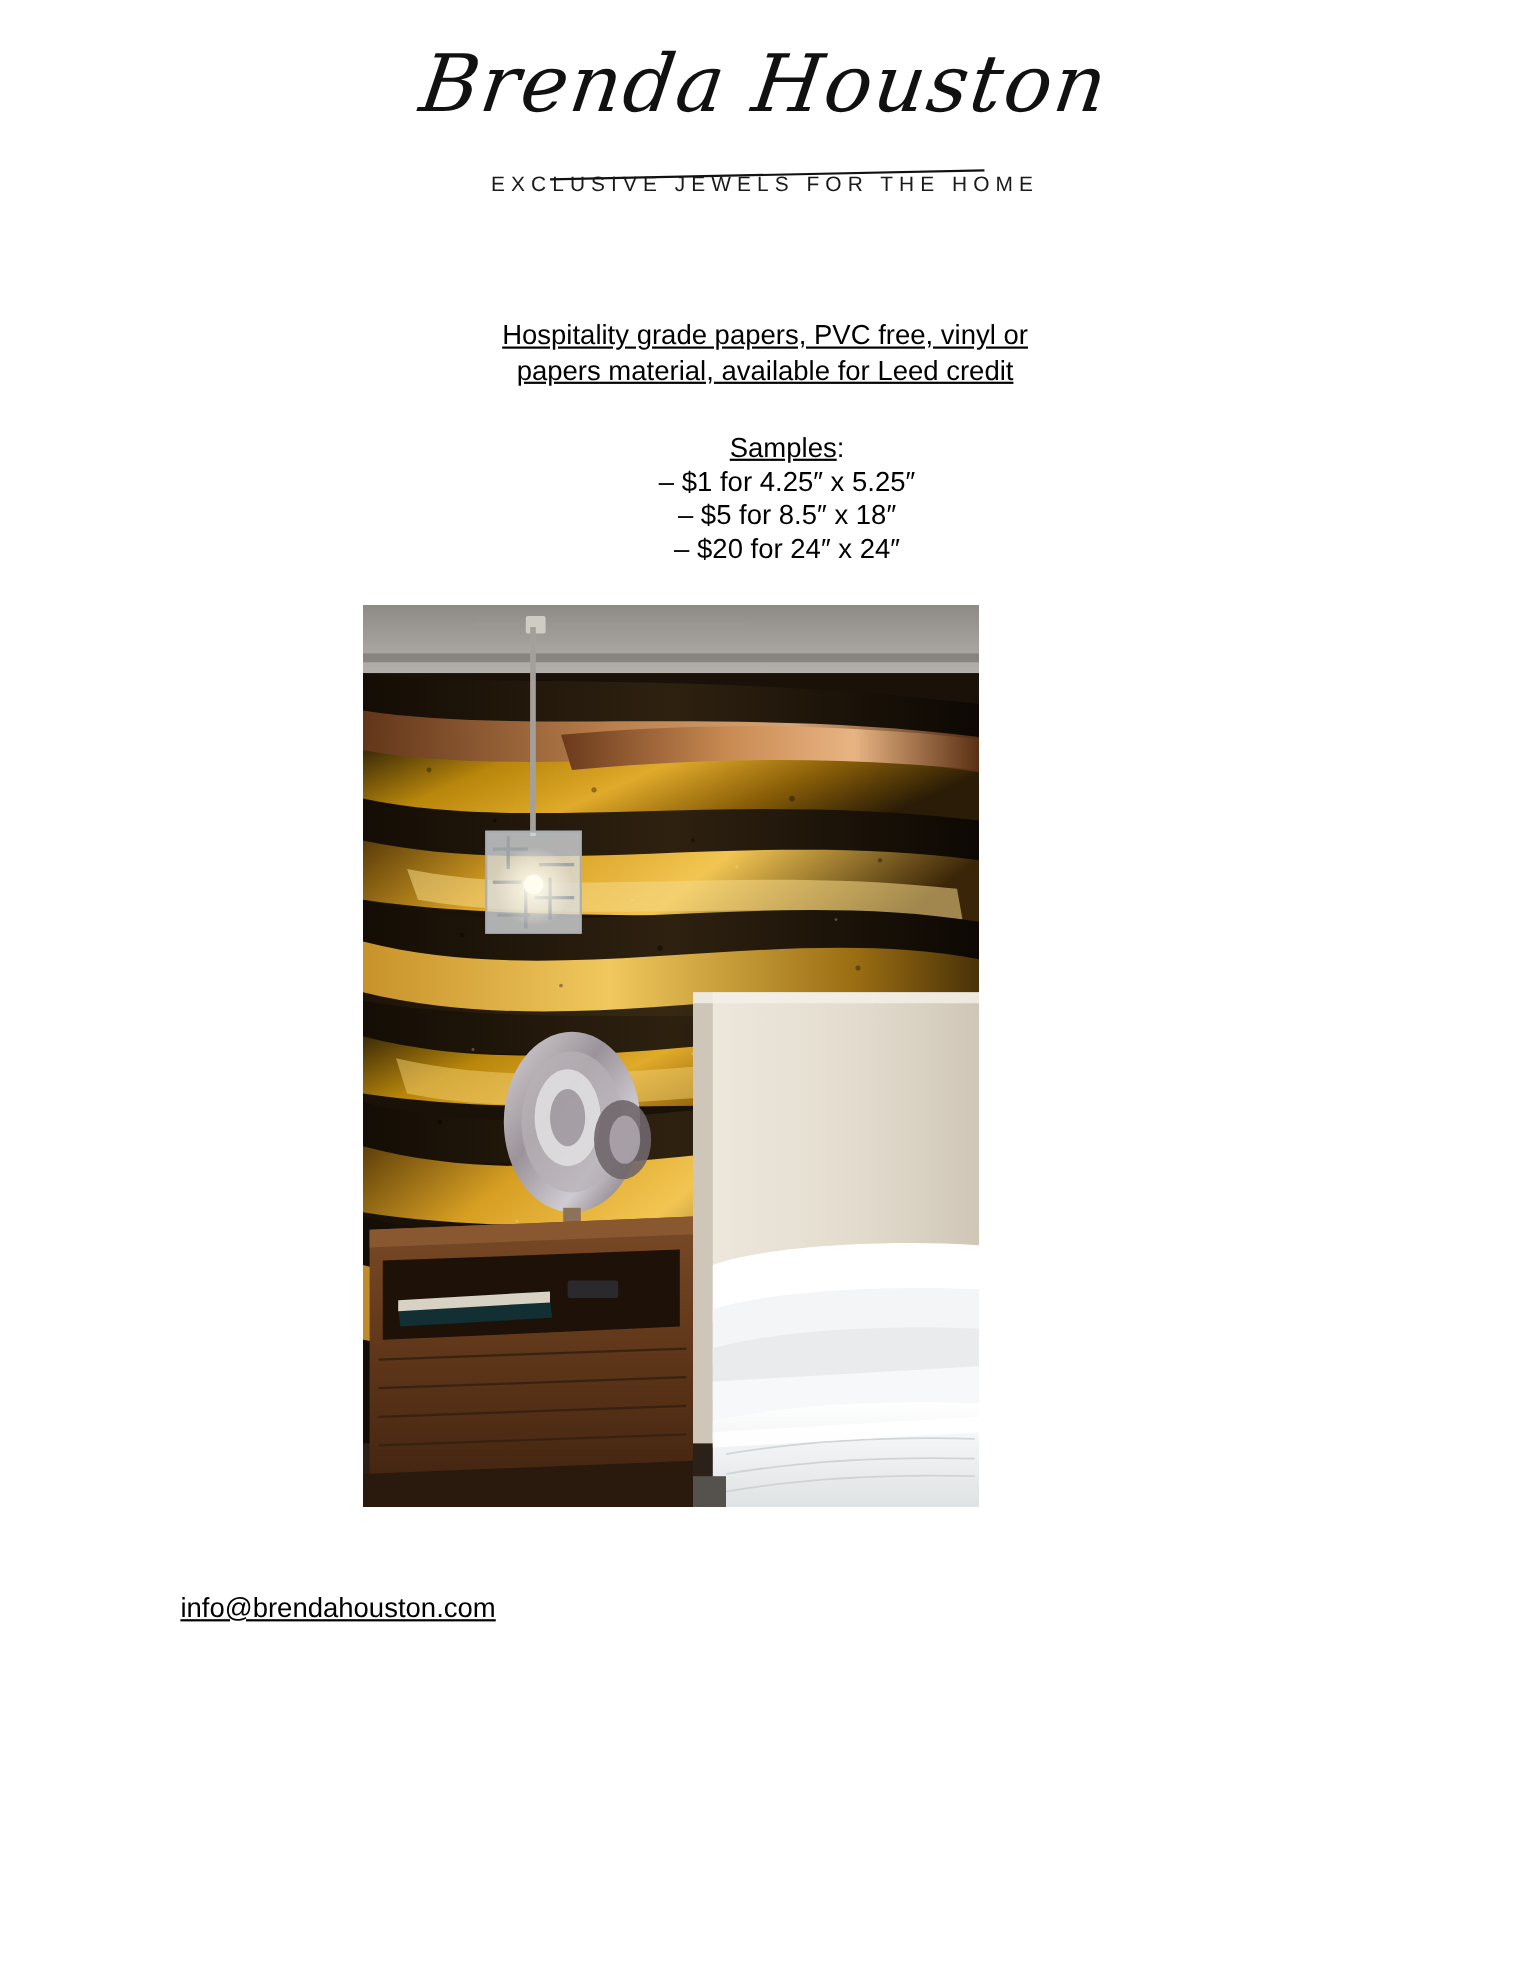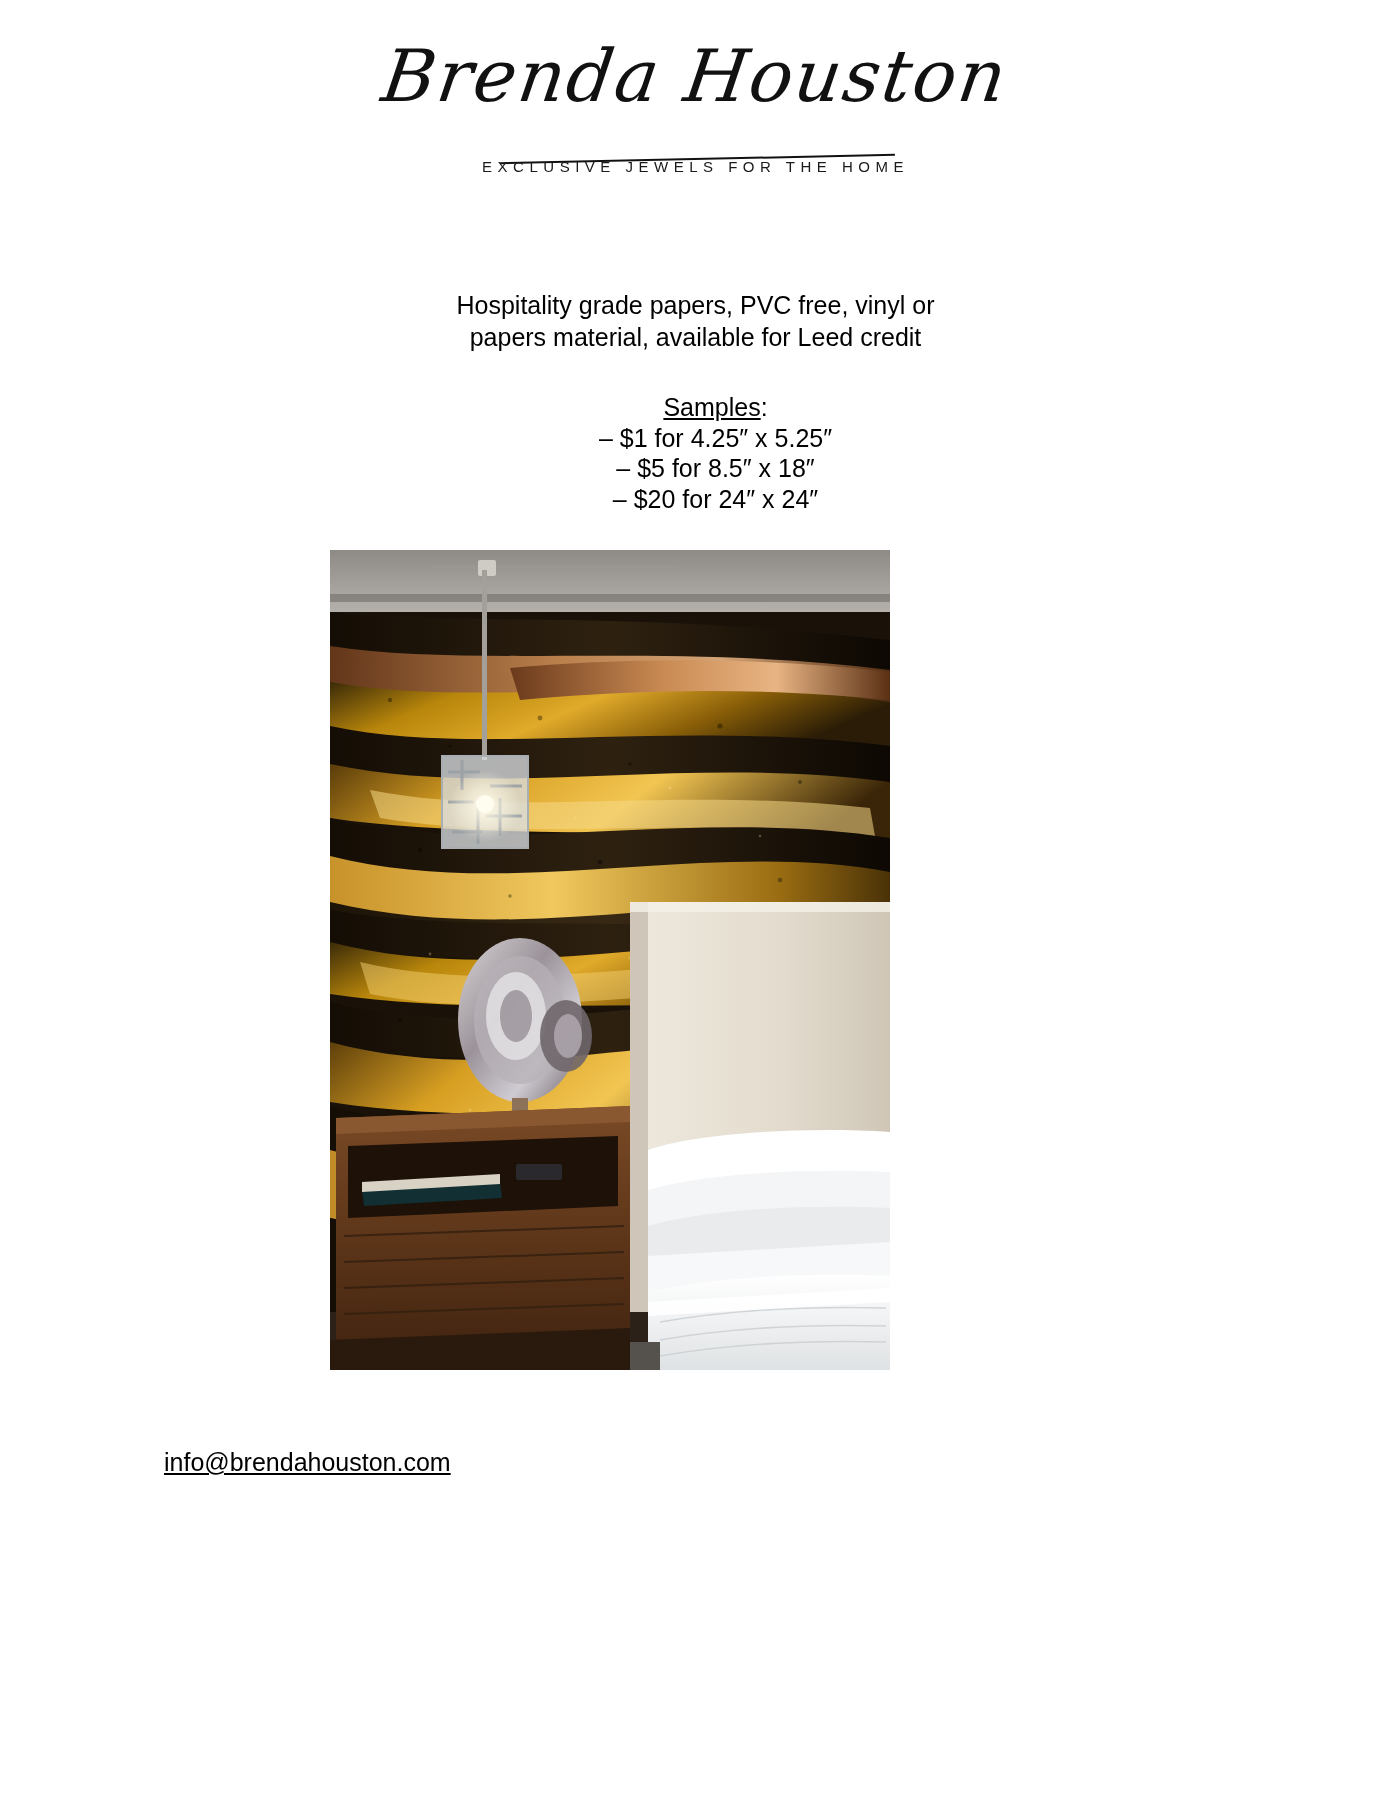--- a/index.html
+++ b/index.html
@@ -51,21 +51,21 @@
     height: 2px;
     background: #111111;
     transform: rotate(-1.2deg);
   }
   .logo-tag {
     position: absolute;
     top: 118px;
     left: 0;
     width: 1391px;
     text-align: center;
-    font-size: 15px;
+    font-size: 19px;
     letter-spacing: 5.5px;
     color: #1a1a1a;
     font-family: "Liberation Sans", sans-serif;
   }
 
   
   .headline {
     position: absolute;
     top: 168px;
     left: 0;
@@ -80,20 +80,21 @@
   
   .subtext {
     position: absolute;
     top: 290px;
     left: 0;
     width: 1391px;
     text-align: center;
     font-size: 25px;
     line-height: 1.26;
     color: #000;
+    text-decoration: underline;
   }
   .subtext div { white-space: pre; }
 
   
   .samples {
     position: absolute;
     top: 392px;
     left: 0;
     width: 1391px;
     text-align: center;

